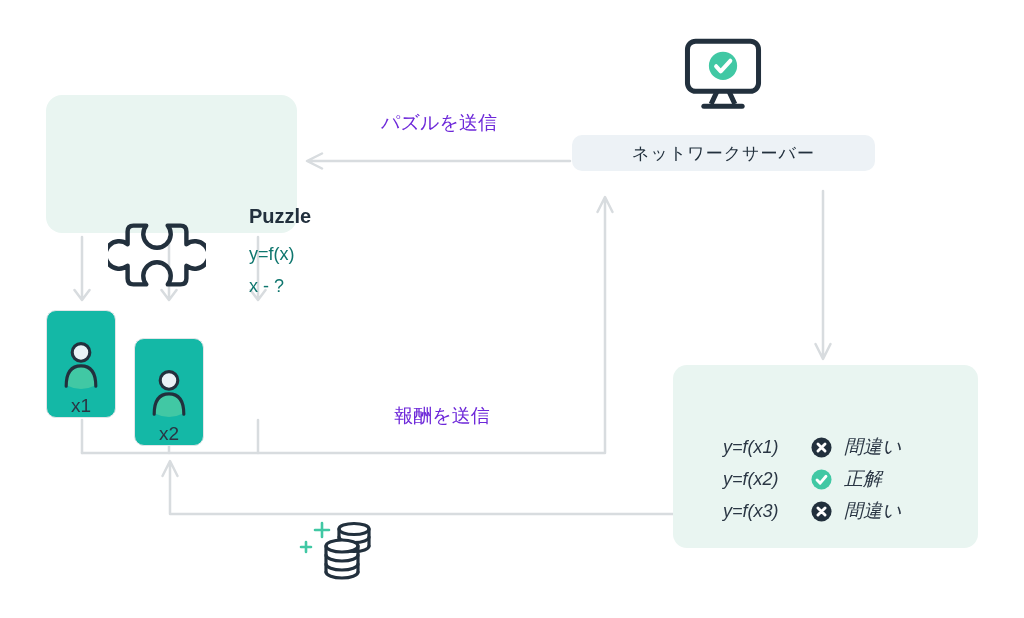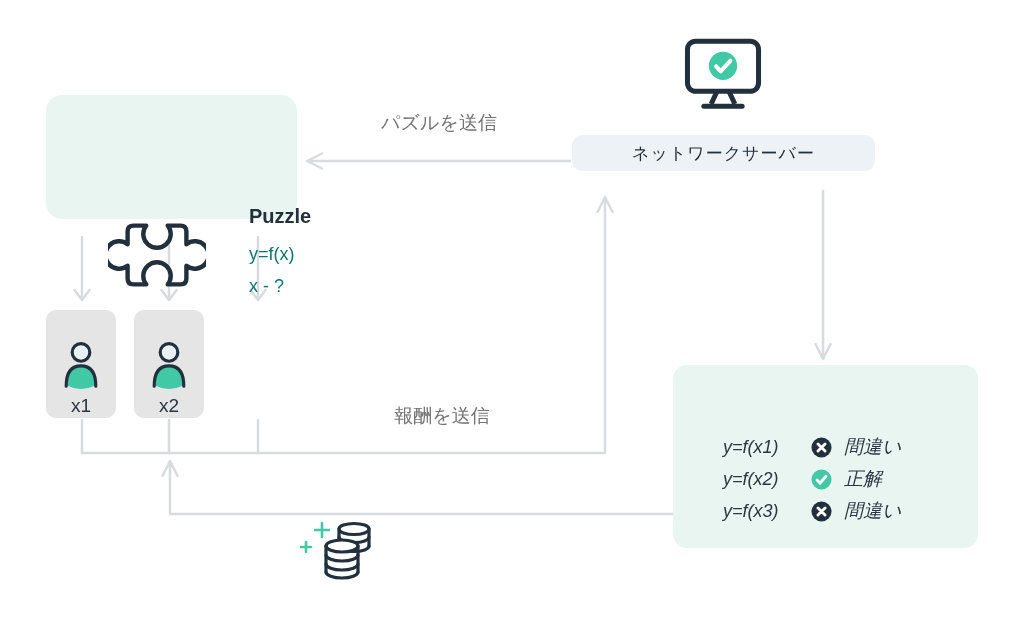--- a/index.html
+++ b/index.html
@@ -7,42 +7,42 @@
     width:1024px;height:618px;position:relative;overflow:hidden;
     font-family:"Liberation Sans","DejaVu Sans",sans-serif;
     color:#1f2b38;
   }
   .canvas{position:absolute;left:0;top:0;width:1024px;height:618px;}
   svg{display:block;}
   #connectors{position:absolute;left:0;top:0;z-index:1;}
   .node{position:absolute;z-index:2;}
 
   
-  .puzzle-box{left:46px;top:95px;width:251px;height:124px;background:#e9f5f1;border-radius:16px;}
+  .puzzle-box{left:46px;top:95px;width:251px;height:138px;background:#e9f5f1;border-radius:16px;}
   .puzzle-icon{position:absolute;left:62px;top:121px;}
   .puzzle-text{position:absolute;left:203px;top:110px;}
   .puzzle-title{font-size:20px;font-weight:bold;color:#22303d;margin:0 0 10px 0;}
   .puzzle-line{font-size:18px;line-height:32px;color:#0f766e;}
 
   
   .monitor{left:682px;top:34px;}
   .server-box{left:572px;top:135px;width:303px;height:36px;background:#edf2f6;border-radius:10px;
     display:flex;align-items:center;justify-content:center;font-size:17px;color:#22303d;letter-spacing:1px;}
 
   
-  .flow-label{position:absolute;z-index:2;font-size:19px;color:#737373;text-align:center;width:190px;}
+  .flow-label{position:absolute;z-index:2;font-size:19px;color:#6d28d9;text-align:center;width:190px;}
   .lbl-puzzle{left:344px;top:110px;}
   .lbl-answer{left:347px;top:403px;}
   .lbl-reward{left:383px;top:544px;width:130px;text-align:left;}
   .reward-icon{left:296px;top:516px;}
 
   
-  .miner-card{width:70px;height:108px;top:310px;background:#e5e5e5;border:1.6px solid #e2e5e8;
+  .miner-card{width:70px;height:108px;top:310px;background:#14b8a6;border:1.6px solid #e2e5e8;
     border-radius:10px;box-sizing:border-box;display:flex;flex-direction:column;align-items:center;padding-top:28px;}
-  .miner-1{left:46px;} .miner-2{left:134px;} .miner-3{left:223px;}
+  .miner-1{left:46px;} .miner-2{left:134px;margin-top:28px;} .miner-3{left:223px;}
   .miner-label{font-size:19px;color:#2a3644;margin-top:6px;}
 
   
   .verify-box{left:673px;top:365px;width:305px;height:183px;background:#e9f5f1;border-radius:14px;}
   .verify-title{position:absolute;left:22px;top:16px;width:215px;height:40px;background:rgba(255,255,255,0.55);
     border-radius:8px;display:flex;align-items:center;justify-content:center;font-size:17px;color:#22303d;letter-spacing:1px;}
   .verify-rows{position:absolute;left:50px;top:66px;display:flex;flex-direction:column;font-style:italic;}
   .vrow{height:32px;display:flex;align-items:center;}
   .vformula{width:88px;font-size:18px;color:#2a3644;}
   .vicon{width:21px;height:21px;}

